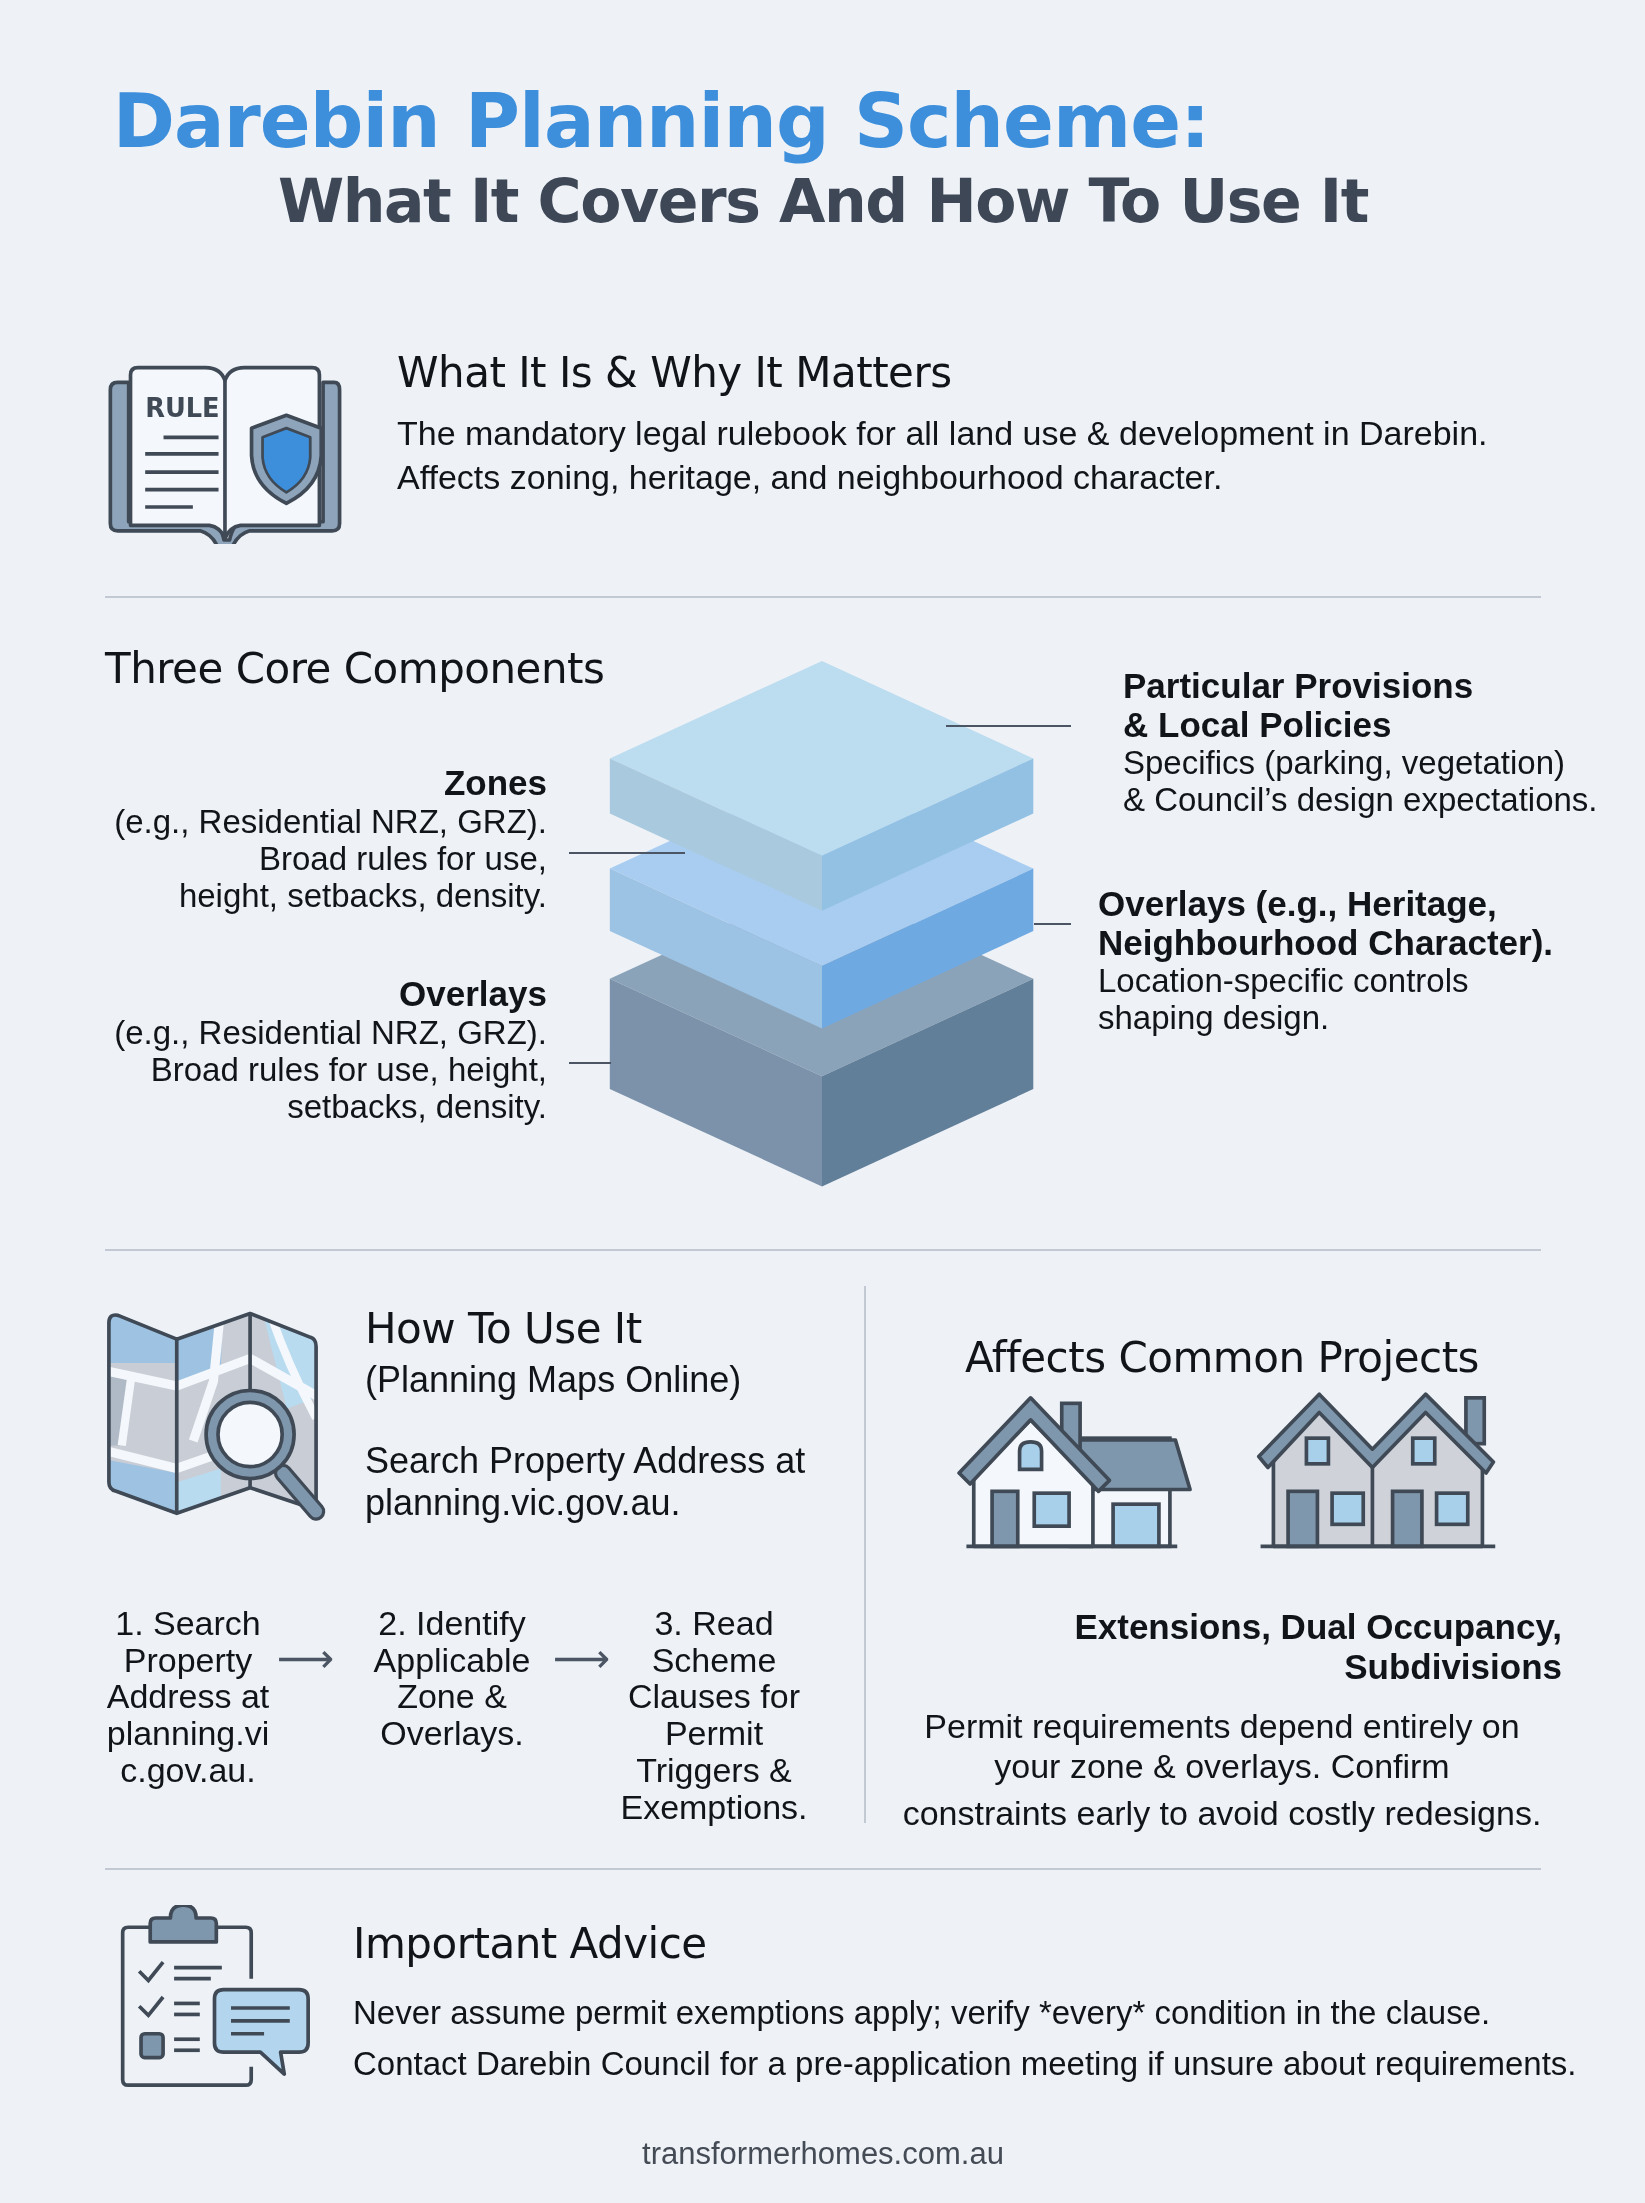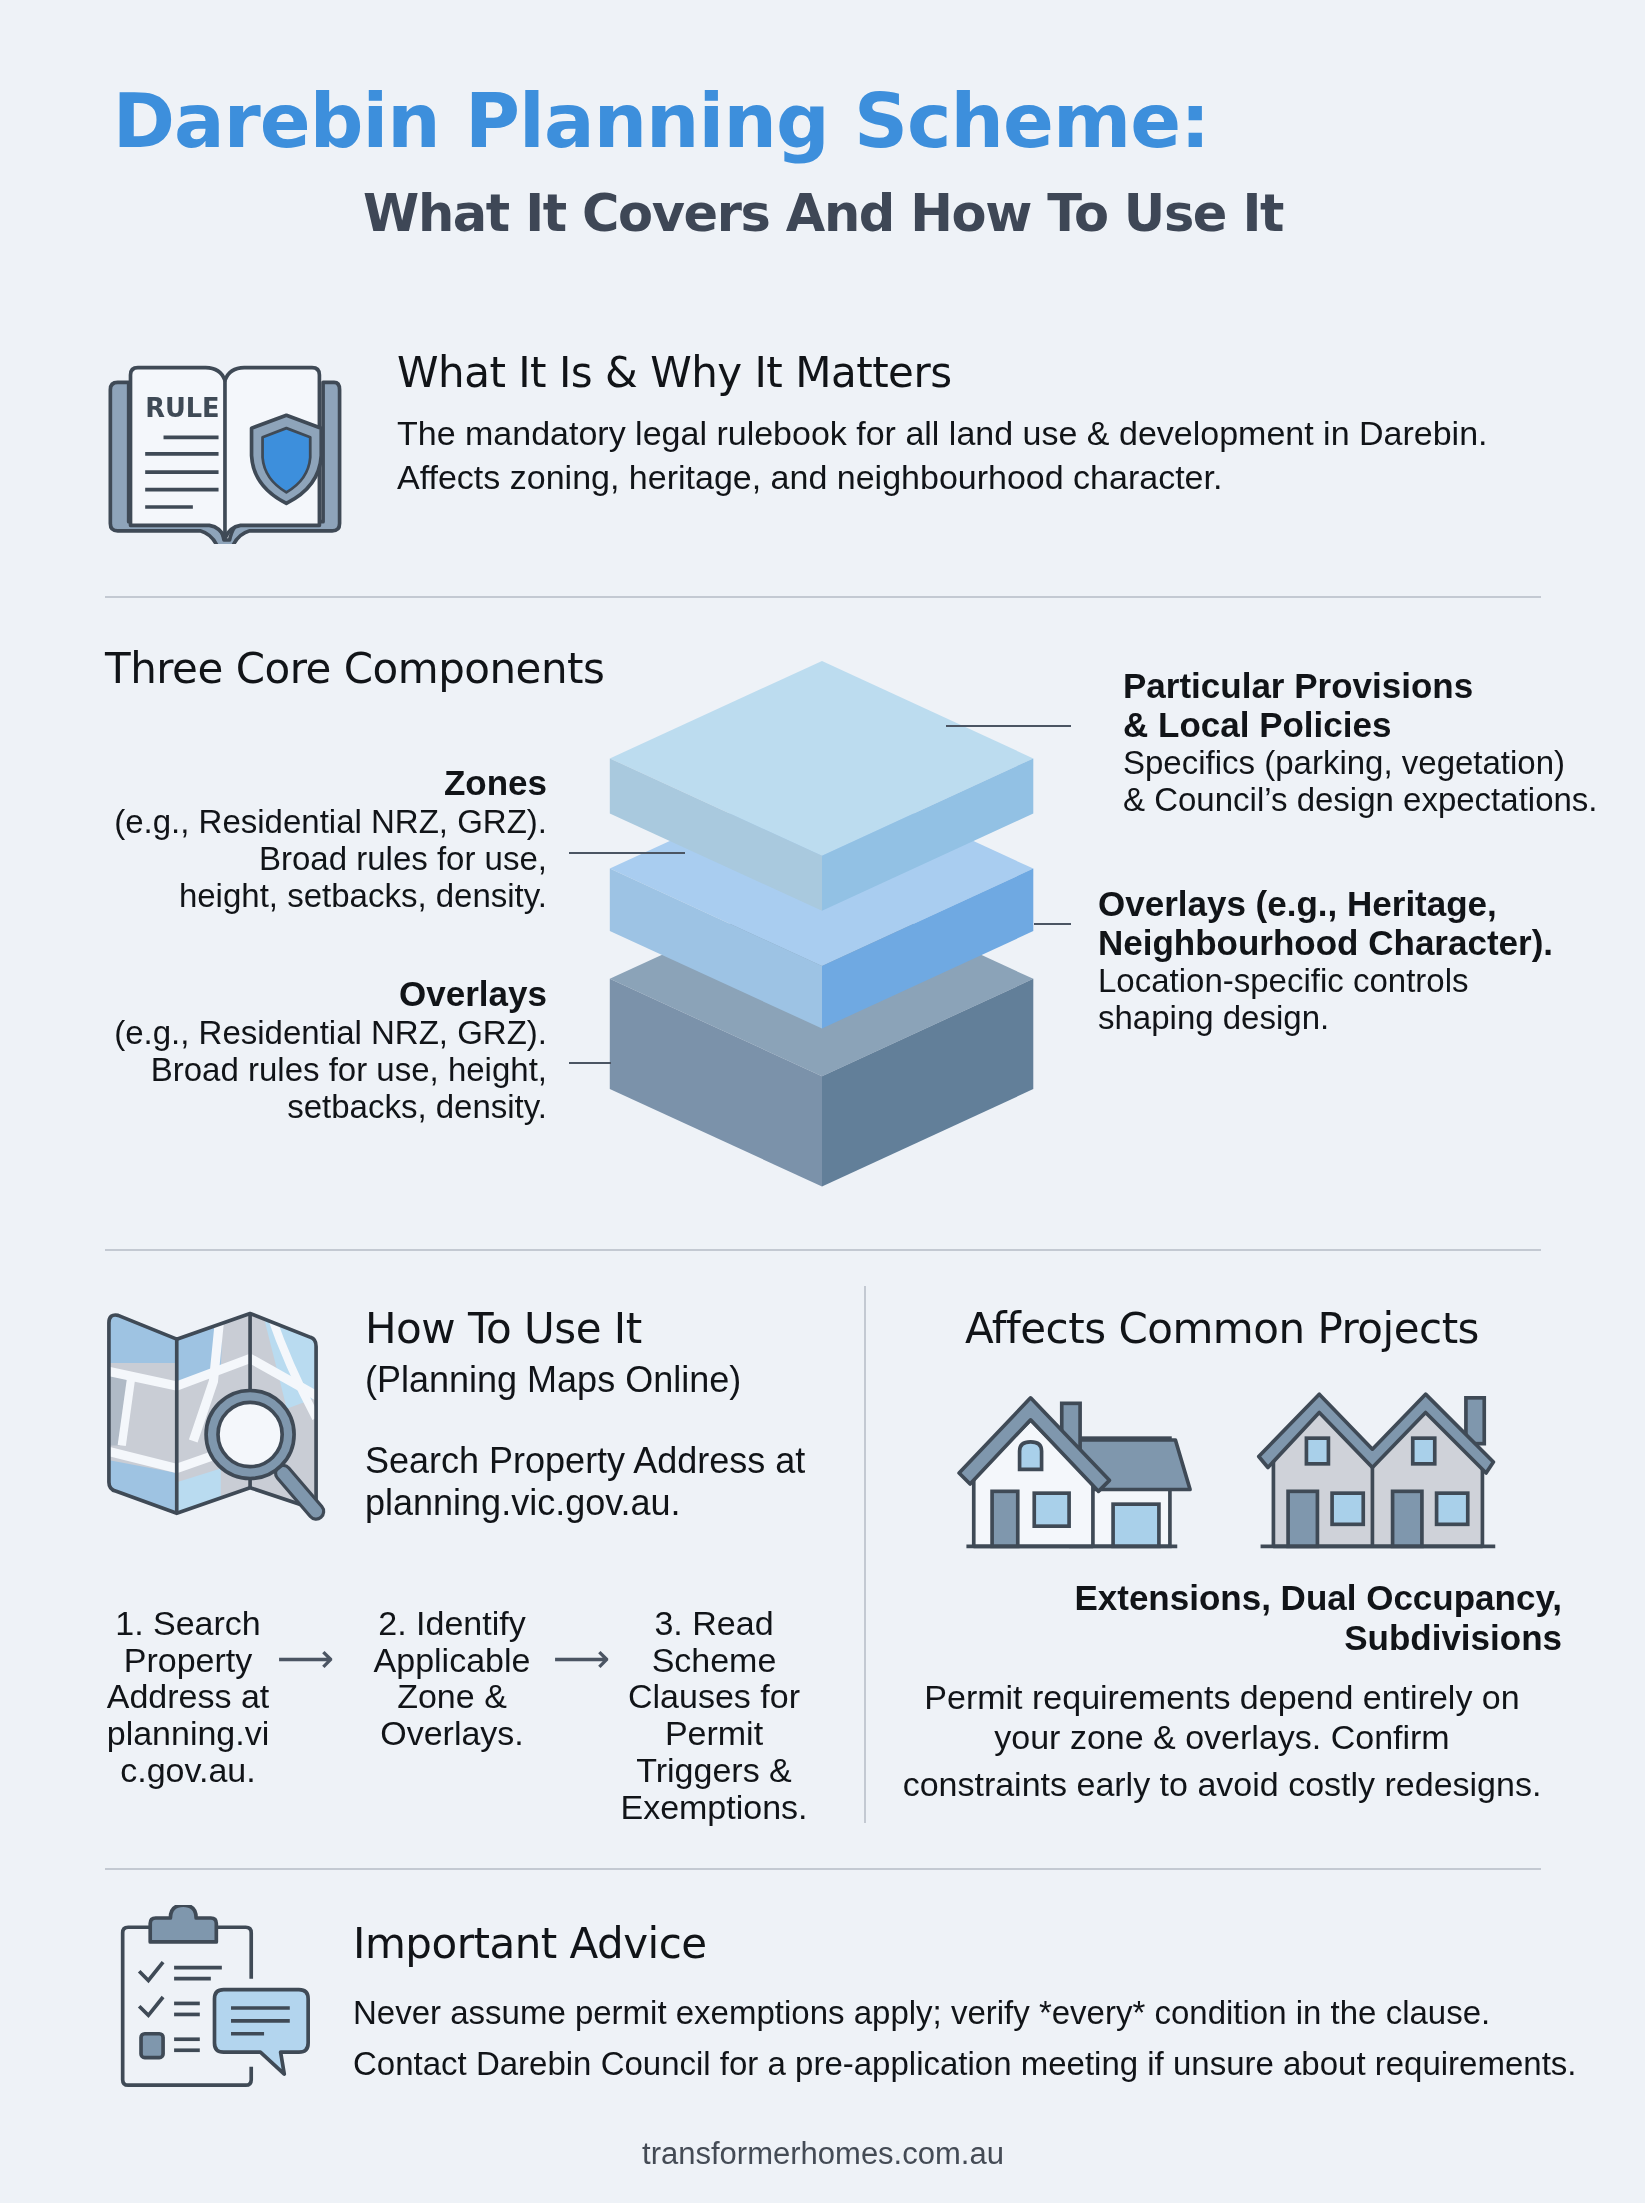--- a/index.html
+++ b/index.html
@@ -11,38 +11,38 @@
       position: relative;
       overflow: hidden;
     }
     .abs { position: absolute; }
     .title1 {
       left: 0; width: 1322px; top: 84px; text-align: center;
       font-family: "DejaVu Sans", sans-serif; font-weight: bold;
       font-size: 75px; color: #3d8fdc; letter-spacing: -0.9px; line-height: 1;
     }
     .title2 {
-      left: 0; width: 1646px; top: 188px; text-align: center;
+      left: 0; width: 1646px; top: 171px; text-align: center;
       font-family: "DejaVu Sans", sans-serif; font-weight: bold;
-      font-size: 51px; color: #3e4756; letter-spacing: -1.4px; line-height: 1;
+      font-size: 60px; color: #3e4756; letter-spacing: -1.4px; line-height: 1;
     }
     .h2 {
       font-family: "DejaVu Sans", sans-serif; font-weight: normal;
       font-size: 42px; color: #111418; line-height: 1; letter-spacing: -0.5px;
     }
     .body-text {
       font-family: "Liberation Sans", sans-serif; font-size: 34px;
       line-height: 1.3; color: #111418;
     }
     .divider { height: 1.8px; background: #c3c9d2; }
     .vdivider { width: 1.8px; background: #c3c9d2; }
     .lbl-bold { font-weight: bold; font-size: 35px; line-height: 1.1; }
     .lbl-body { font-size: 33px; line-height: 1.13; }
     .right { text-align: right; }
-    .center { text-align: center; }
+    .center { text-align: center; margin-top: 29px; }
     .leader { height: 1.8px; background: #4b5563; }
     .step { font-size: 34px; line-height: 1.08; text-align: center; color: #111418; }
     .arrow { color: #4b5563; font-size: 40px; line-height: 1; }
     .footer { font-size: 31px; color: #444b55; text-align: center; left: 0; width: 1646px; }
   </style>
 </head>
 <body>
 
 <div class="abs title1">Darebin Planning Scheme:</div>
 <div class="abs title2">What It Covers And How To Use It</div>

